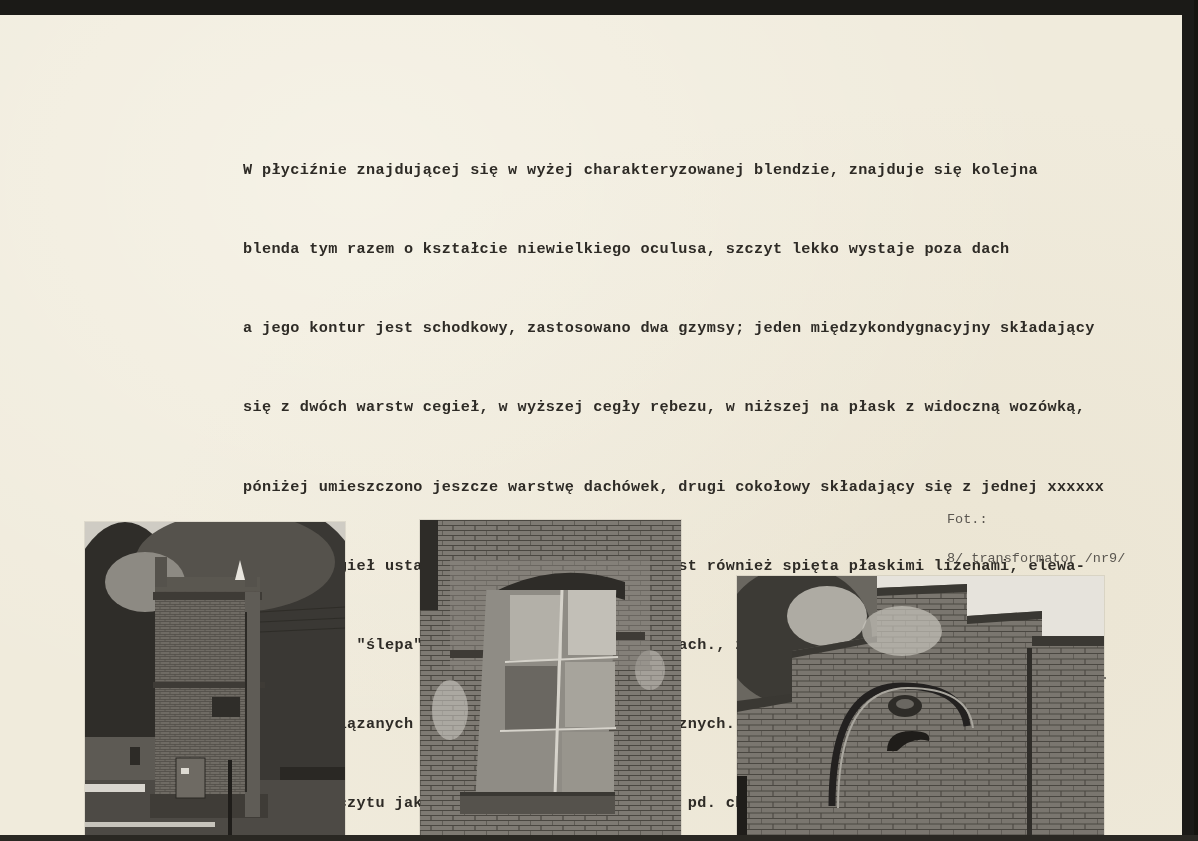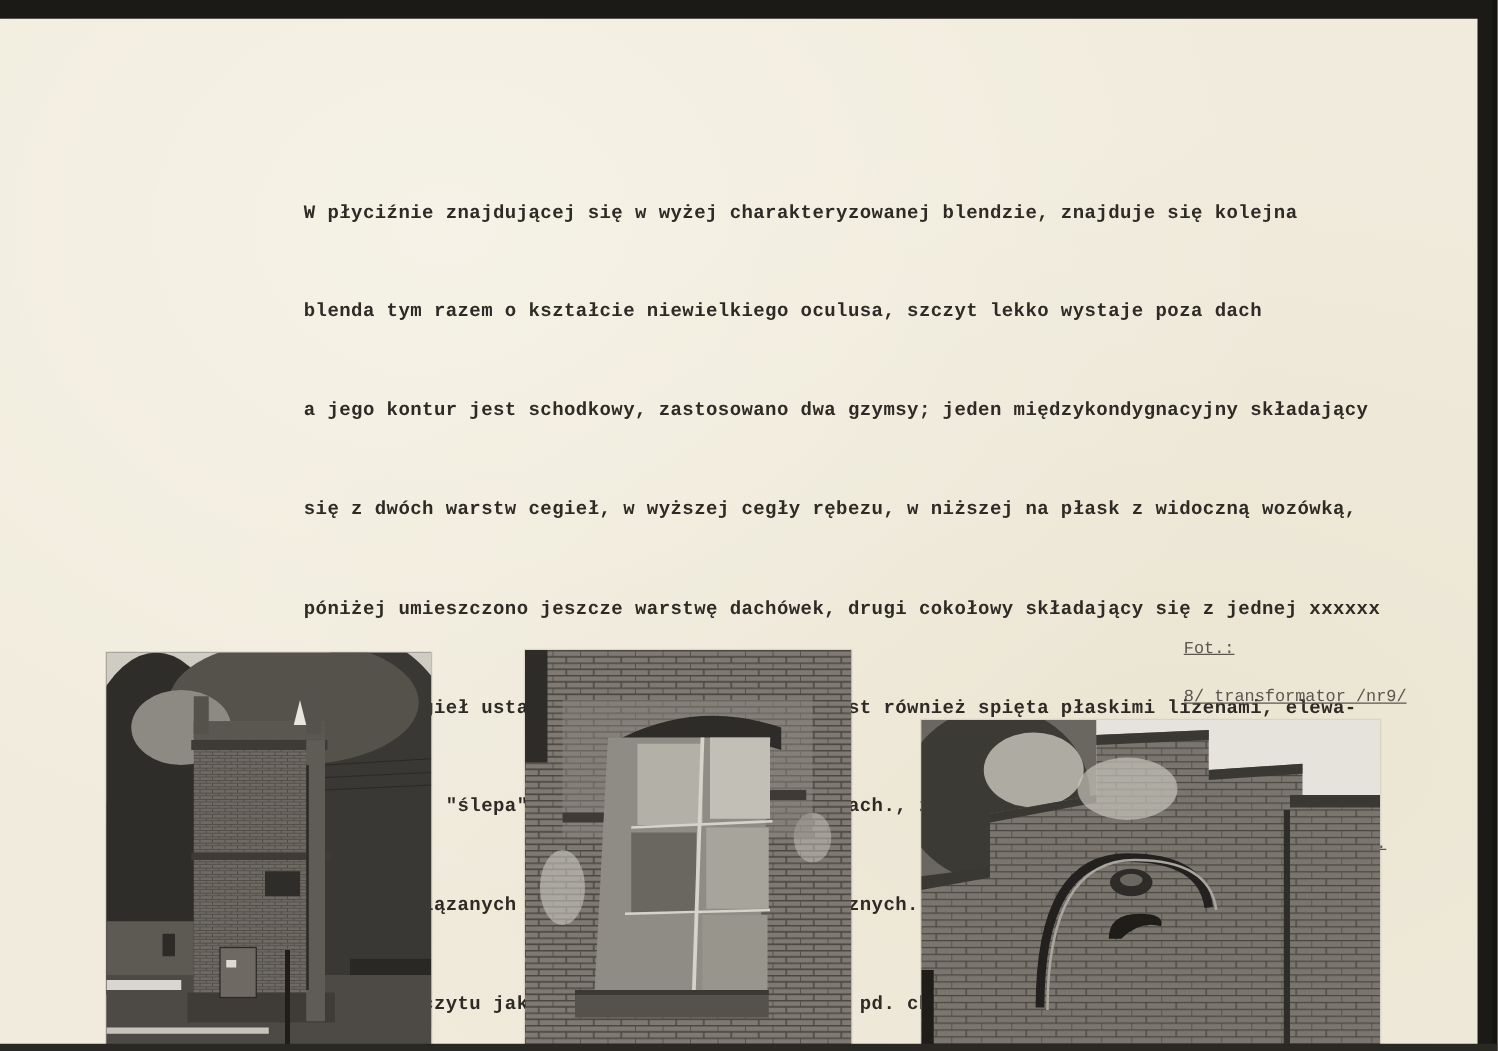--- a/index.html
+++ b/index.html
@@ -30,21 +30,21 @@
     }
     .text-line { display: block; height: 26.4px; }
     .caption {
       position: absolute; left: 947px; top: 472px;
       font-family: "Liberation Mono", "DejaVu Sans Mono", monospace;
       color: #5a5650;
       font-size: 13.5px;
       line-height: 13px;
       white-space: pre;
     }
-    .caption-line { display: block; height: 13px; text-decoration: underline; }
+    .caption-line { display: block; height: 13px; }
     .photo {
       position: absolute; overflow: hidden;
       background: #6b6862;
       box-shadow: 0 0 0 1px rgba(0,0,0,0.08);
     }
     .photo svg { display: block; width: 100%; height: 100%; }
     #photo-1 { left: 85px; top: 507px; width: 260px; height: 323px; }
     #photo-2 { left: 420px; top: 505px; width: 261px; height: 331px; }
     #photo-3 { left: 737px; top: 561px; width: 367px; height: 261px; }
     .edge-right { position: absolute; right: 0; top: 0; width: 4px; height: 841px; background: #15140f; }

